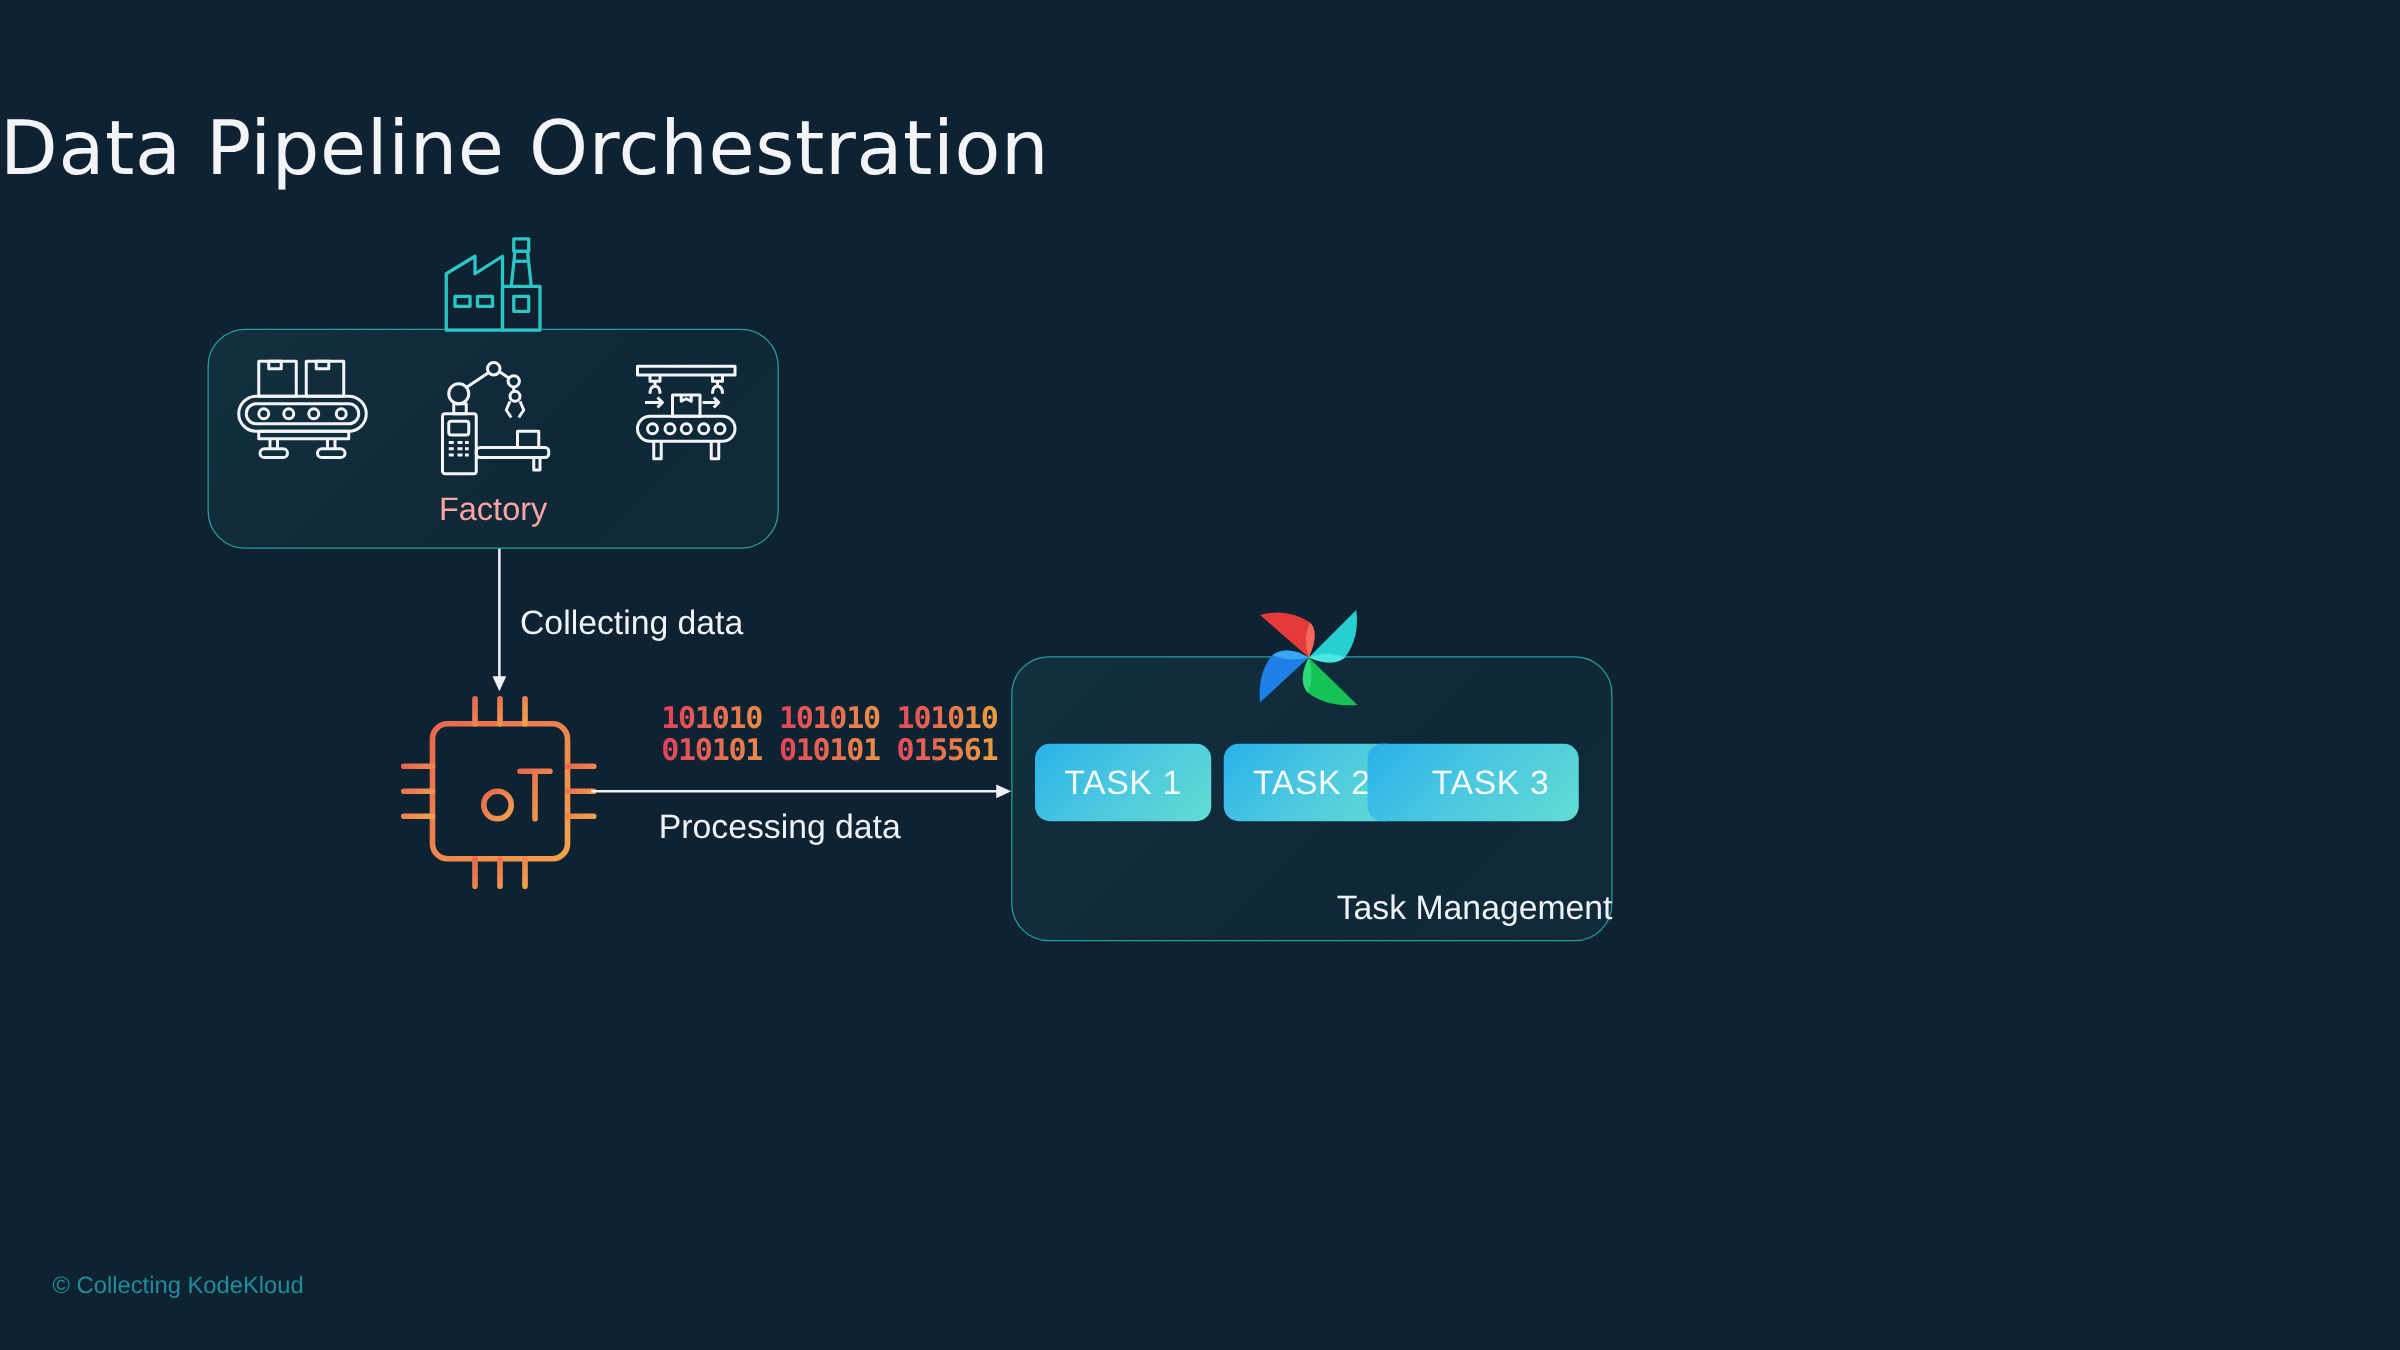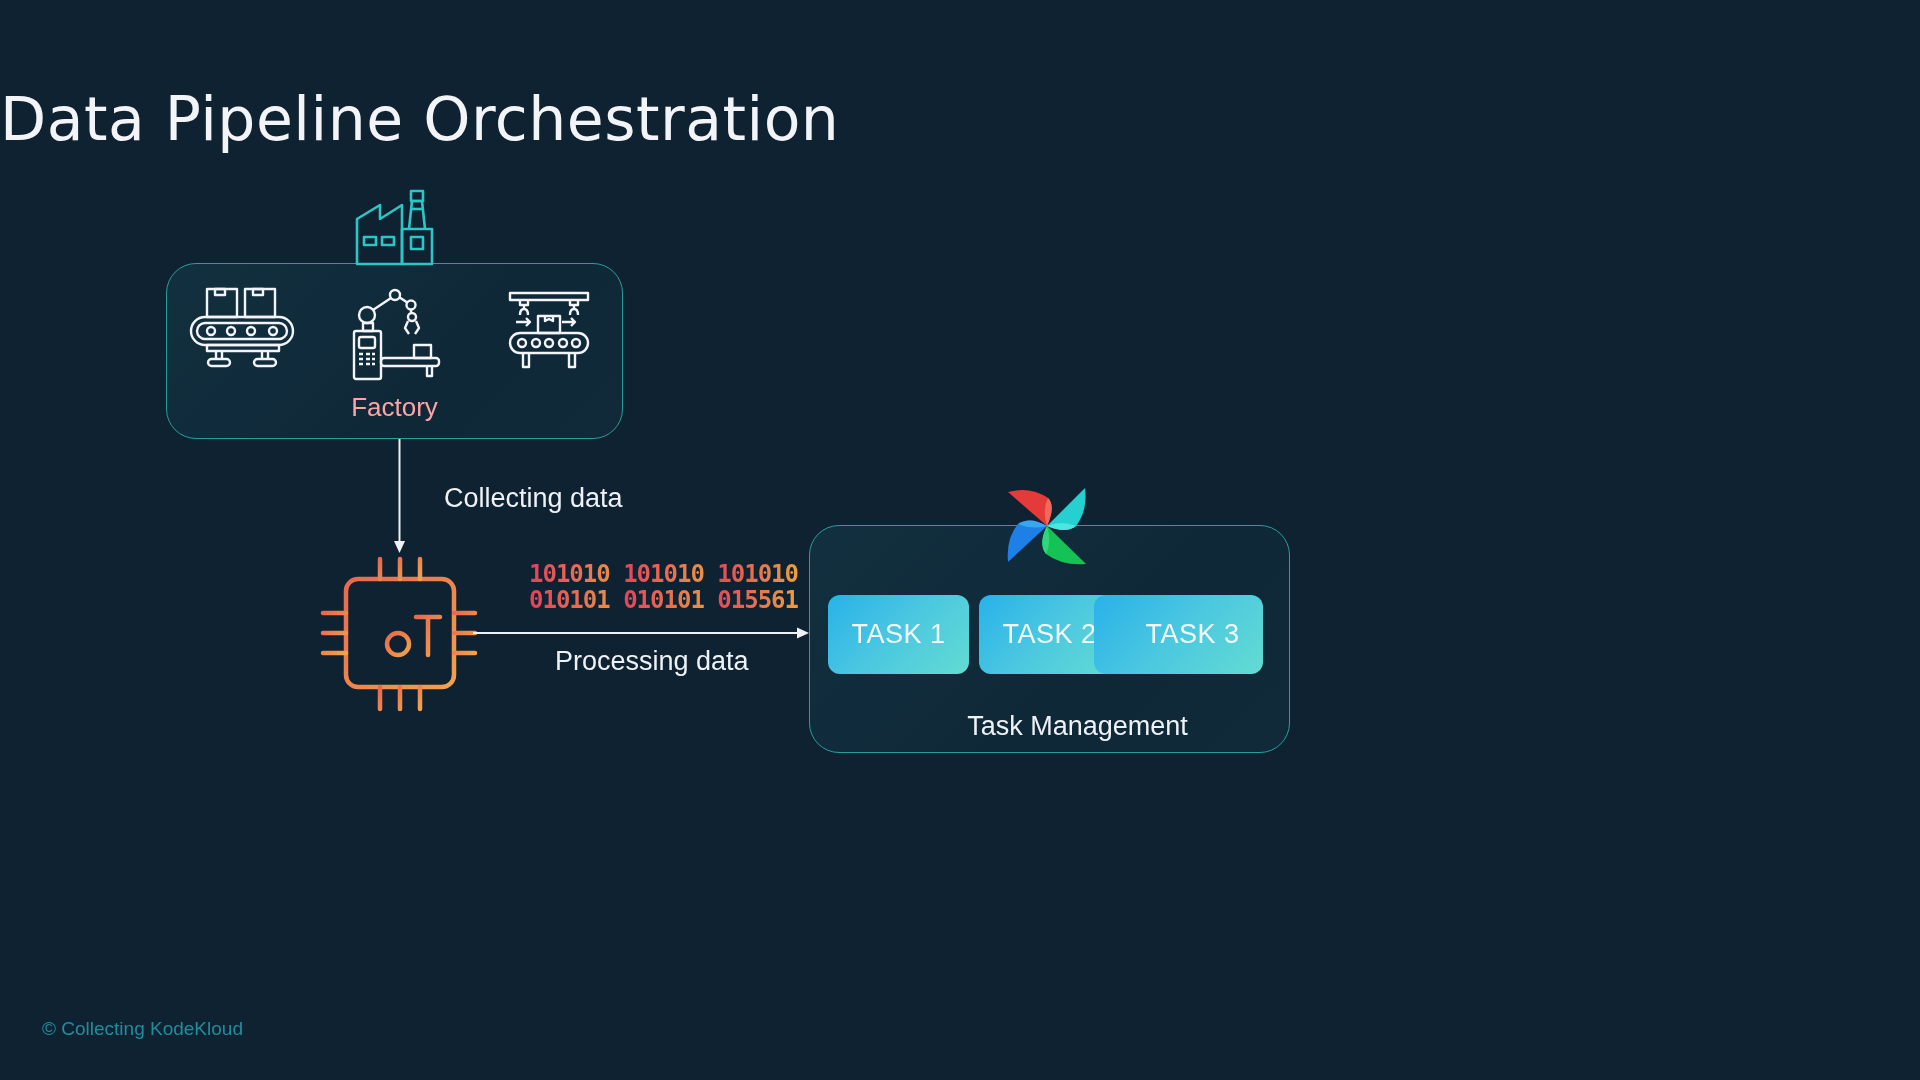--- a/index.html
+++ b/index.html
@@ -22,27 +22,27 @@
       background: linear-gradient(135deg, #12303f 0%, #0f2838 60%, #112a3a 100%);
       box-sizing: border-box;
     }
     .factory-panel { left: 166px; top: 263px; width: 457px; height: 176px; }
     .task-panel { left: 809px; top: 525px; width: 481px; height: 228px; }
     .factory-label {
       left: 166px; width: 457px; top: 392px; text-align: center;
       font-size: 26px; color: #fca5a5; font-family: "Liberation Sans", sans-serif;
     }
     .label-white {
-      font-size: 27px; color: #eef2f6; font-family: "Liberation Sans", sans-serif; white-space: nowrap; margin-left: 28px;
+      font-size: 27px; color: #eef2f6; font-family: "Liberation Sans", sans-serif; white-space: nowrap;
     }
     .collect-label { left: 416px; top: 483px; }
     .process-label { left: 527px; top: 646px; }
-    .taskmgmt-label { left: 809px; width: 481px; top: 711px; text-align: center; }
+    .taskmgmt-label { left: 809px; width: 481px; top: 711px; text-align: right; }
     .task {
-      top: 595px; width: 141px; height: 79px; border-radius: 12px;
+      top: 595px; width: 141px; height: 62px; border-radius: 12px;
       background: linear-gradient(135deg, #28b2ea 0%, #4cc8e0 50%, #62dcd2 100%);
       display: flex; align-items: center; justify-content: center;
       font-size: 27px; color: #f4fafc; font-family: "Liberation Sans", sans-serif; letter-spacing: 0.5px;
     }
     .task1 { left: 828px; }
     .task2 { left: 979px; }
     .task3 { left: 1094px; padding-left: 28px; }
     .binary {
       left: 529px; font-family: "DejaVu Sans Mono", monospace; font-weight: bold;
       font-size: 24px; letter-spacing: -1px; white-space: nowrap;

